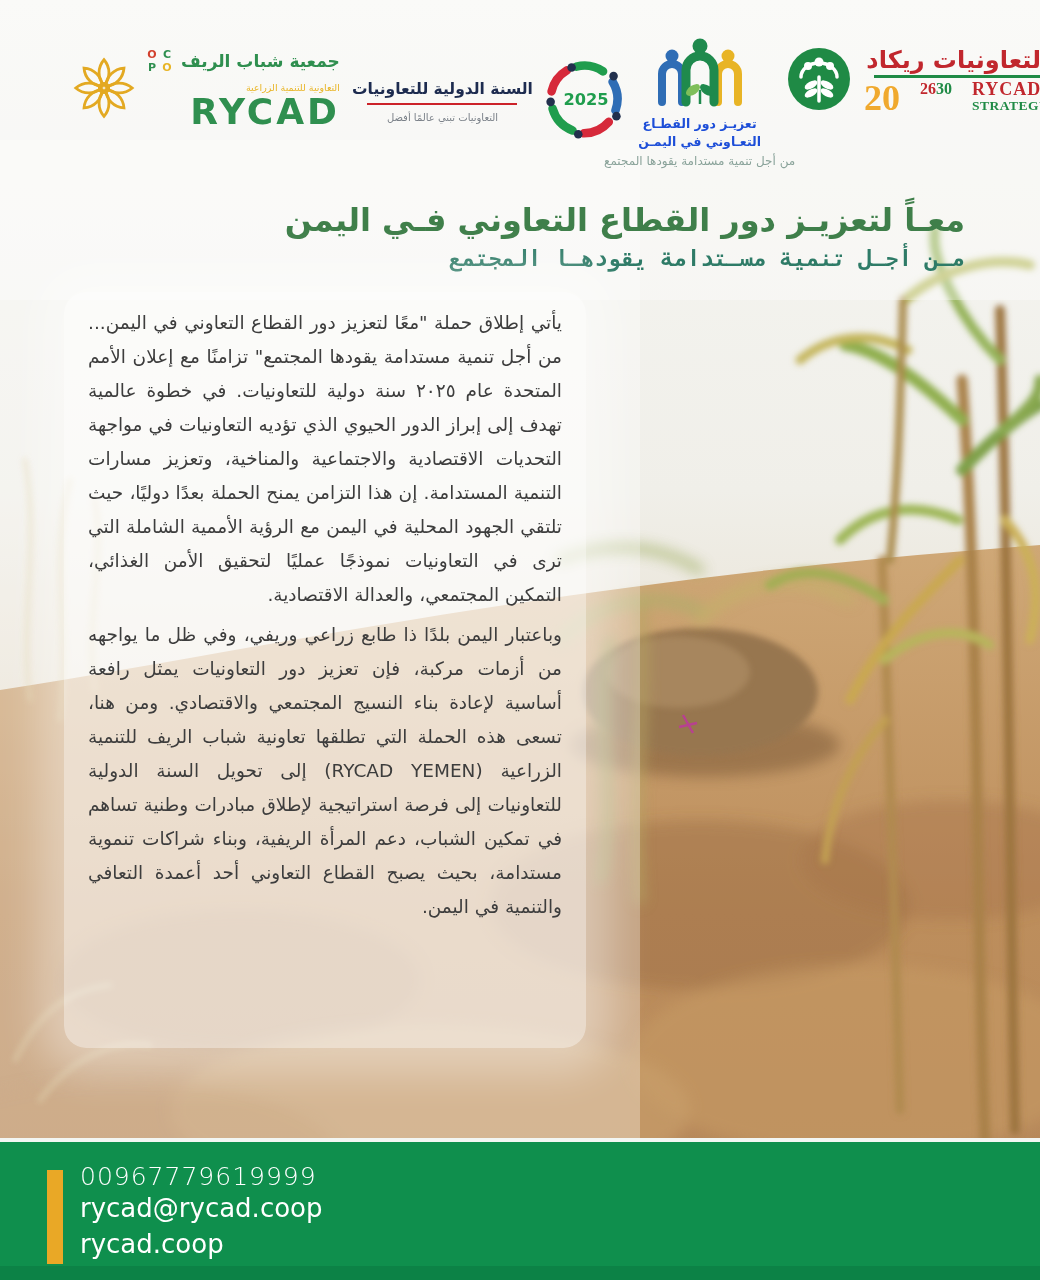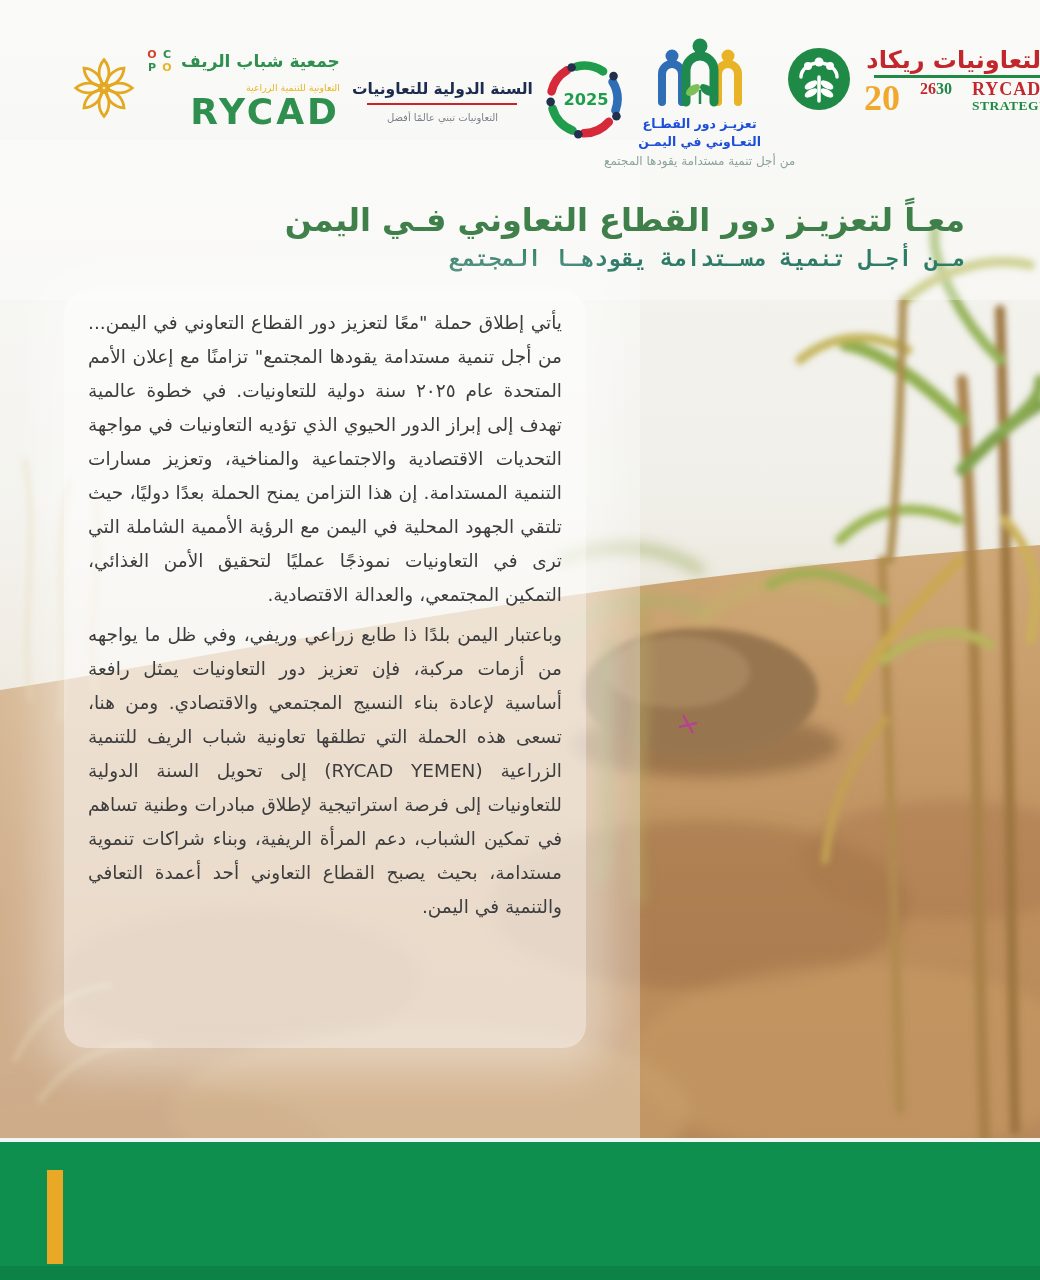--- a/index.html
+++ b/index.html
@@ -297,16 +297,21 @@
   <div class="subheadline">مـن أجـل تنمية مسـتدامة يقودهـا المجتمع</div>
 
   <div class="text-panel">
     <p>يأتي إطلاق حملة "معًا لتعزيز دور القطاع التعاوني في اليمن... من أجل تنمية مستدامة يقودها المجتمع" تزامنًا مع إعلان الأمم المتحدة عام ٢٠٢٥ سنة دولية للتعاونيات. في خطوة عالمية تهدف إلى إبراز الدور الحيوي الذي تؤديه التعاونيات في مواجهة التحديات الاقتصادية والاجتماعية والمناخية، وتعزيز مسارات التنمية المستدامة. إن هذا التزامن يمنح الحملة بعدًا دوليًا، حيث تلتقي الجهود المحلية في اليمن مع الرؤية الأممية الشاملة التي ترى في التعاونيات نموذجًا عمليًا لتحقيق الأمن الغذائي، التمكين المجتمعي، والعدالة الاقتصادية.</p>
     <p>وباعتبار اليمن بلدًا ذا طابع زراعي وريفي، وفي ظل ما يواجهه من أزمات مركبة، فإن تعزيز دور التعاونيات يمثل رافعة أساسية لإعادة بناء النسيج المجتمعي والاقتصادي. ومن هنا، تسعى هذه الحملة التي تطلقها تعاونية شباب الريف للتنمية الزراعية (RYCAD YEMEN) إلى تحويل السنة الدولية للتعاونيات إلى فرصة استراتيجية لإطلاق مبادرات وطنية تساهم في تمكين الشباب، دعم المرأة الريفية، وبناء شراكات تنموية مستدامة، بحيث يصبح القطاع التعاوني أحد أعمدة التعافي والتنمية في اليمن.</p>
   </div>
 
   <div class="footer">
     <div class="footer-topline"></div>
     <div class="footer-accent"></div>
+    <div class="footer-contacts">
+      <span class="footer-phone">00967779619999</span>
+      <span class="footer-email">rycad@rycad.coop</span>
+      <span class="footer-site">rycad.coop</span>
+    </div>
     <div class="footer-bottomstrip"></div>
   </div>
 
 </div>
 
 </body></html>

